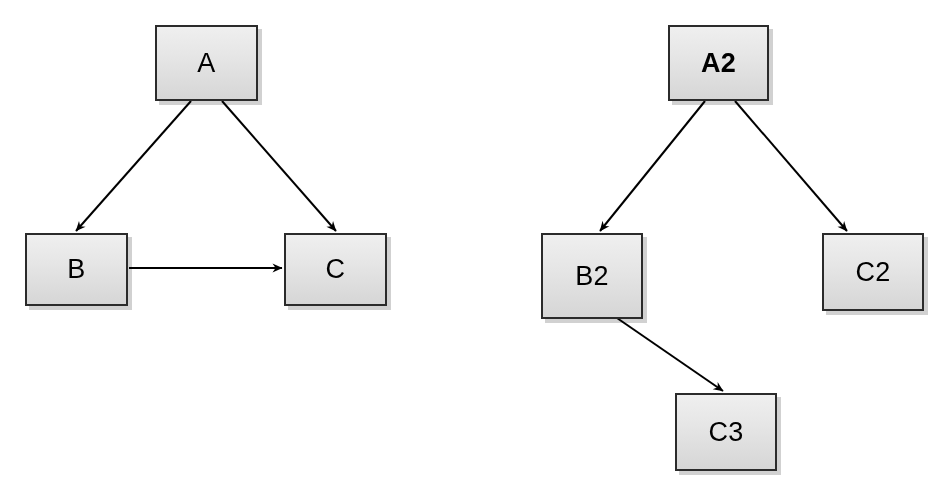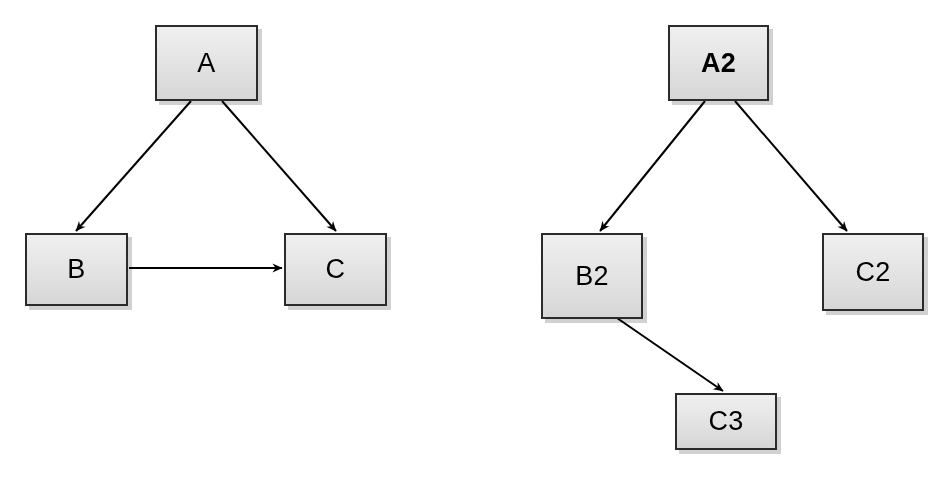--- a/index.html
+++ b/index.html
@@ -77,17 +77,17 @@
       </div>
       <div class="node" style="left: 668px; top: 25px; width: 101px; height: 76px; font-weight: bold;">
         <span class="node-label">A2</span>
       </div>
       <div class="node" style="left: 541px; top: 233px; width: 102px; height: 86px;">
         <span class="node-label">B2</span>
       </div>
       <div class="node" style="left: 798px; top: 233px; width: 102px; height: 78px; margin-left: 24px;">
         <span class="node-label">C2</span>
       </div>
-      <div class="node" style="left: 675px; top: 393px; width: 102px; height: 57px;">
+      <div class="node" style="left: 675px; top: 393px; width: 102px; height: 78px;">
         <span class="node-label">C3</span>
       </div>
     </div>
 </div>
 
 </body></html>

